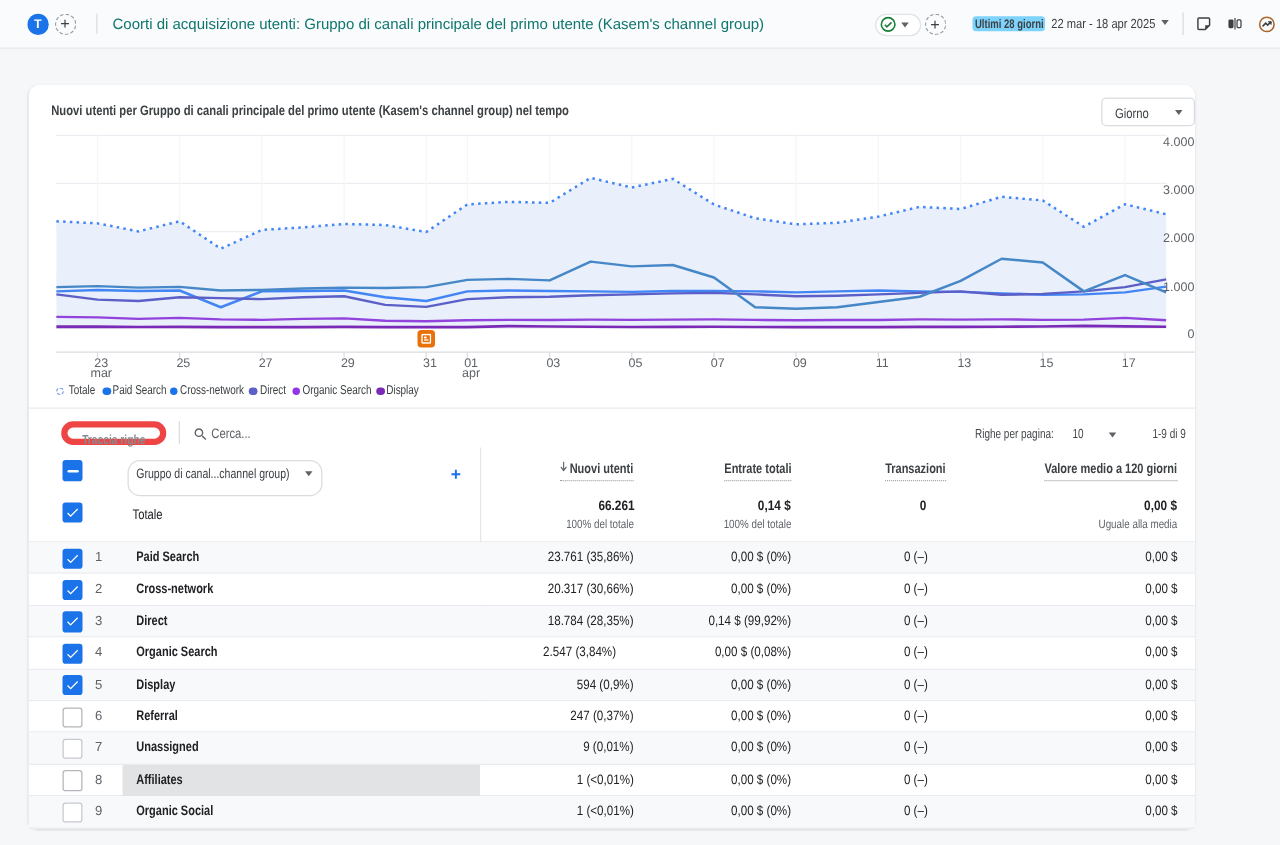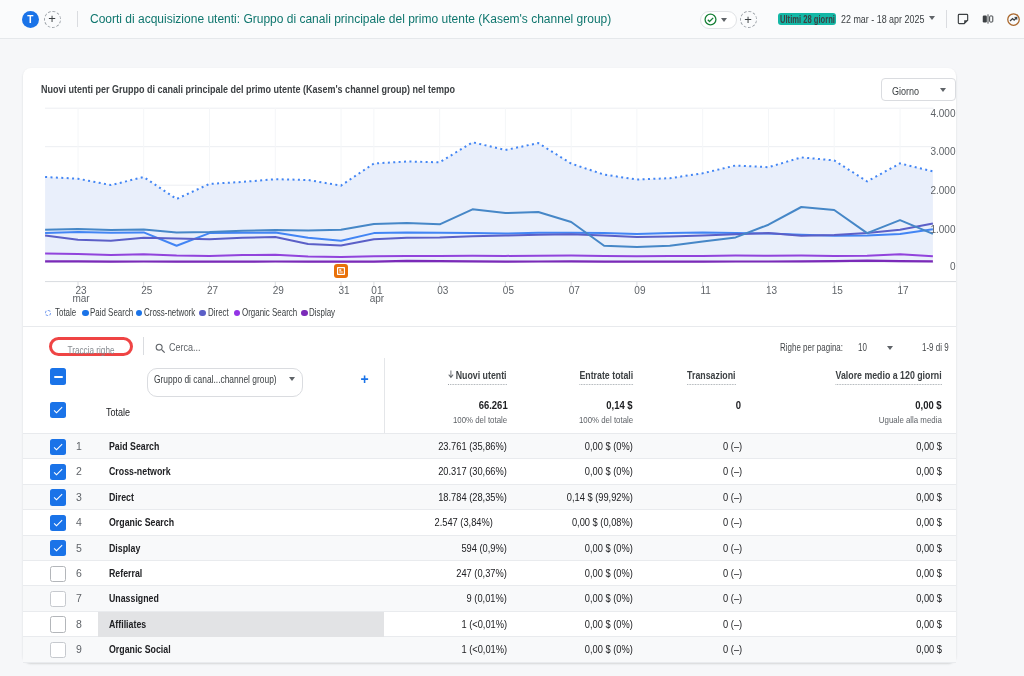--- a/index.html
+++ b/index.html
@@ -14,21 +14,21 @@
   display:flex; align-items:center; justify-content:center; padding-bottom:1px; }
 .vsep { position:absolute; width:1px; background:#dadce0; }
 .ttl { position:absolute; left:90px; top:11.5px; font-size:12px; color:#0f766e;
   white-space:nowrap; transform-origin:left center; }
 .okpill { position:absolute; left:699.5px; top:10.5px; width:37px; height:18px;
   border:1px solid #e1e3e6; border-radius:9px; background:#fff;
   display:flex; align-items:center; padding-left:3px; }
 .okpill .arr { margin-left:4px; }
 .arr { width:0; height:0; border-left:3.6px solid transparent;
   border-right:3.6px solid transparent; border-top:4.6px solid #5f6368; display:inline-block; }
-.datebadge { position:absolute; left:777.5px; top:13px; background:#14b8a6; border-radius:3px;
+.datebadge { position:absolute; left:777.5px; top:13px; background:#7dd3fc; border-radius:3px;
   height:11.5px; width:58px; overflow:visible; }
 .datebadge span { display:inline-block; font-size:10px; font-weight:bold; color:#3c4043;
   white-space:nowrap; transform:scaleX(0.76); transform-origin:left center;
   position:absolute; left:2.5px; top:0.5px; }
 .daterange { position:absolute; left:840.7px; top:12.5px; font-size:10.5px; color:#3c4043;
   white-space:nowrap; transform:scaleX(0.85); transform-origin:left center; }
 .hicon { position:absolute; top:12px; }
 .card { position:absolute; left:22.5px; top:67.6px; width:933px; height:595px;
   background:#fff; border-radius:8px; box-shadow:0 1px 2px rgba(60,64,67,.18); }
 .ctitle { position:absolute; left:18.8px; top:15.5px; font-size:11px; font-weight:bold;
@@ -41,36 +41,36 @@
 .chart { position:absolute; left:0; top:0; }
 .axt { font-family:"Liberation Sans",sans-serif; font-size:10px; fill:#5f6368; }
 .obadge { position:absolute; left:311.5px; top:196.6px; width:13.5px; height:13.5px;
   background:#e8710a; border-radius:3px; display:flex; align-items:center; justify-content:center; }
 .legend { position:absolute; left:0; top:238.8px; height:14px; width:933px; }
 .ldot { position:absolute; top:3.5px; width:6.5px; height:6.5px; border-radius:50%; }
 .llab { position:absolute; top:1px; font-size:10.2px; color:#3c4043; white-space:nowrap;
   transform:scaleX(0.78); transform-origin:left center; }
 .tsection-line { position:absolute; left:0; top:258.4px; width:933px; height:1px; background:#e8eaed; }
 .traccia { position:absolute; left:26.5px; top:269.8px; width:84px; height:19px;
-  border:3px solid #ef4444; border-radius:10px; background:#fff; }
+  border:5px solid #ef4444; border-radius:10px; background:#fff;font-weight:bold; }
 .traccia span { position:absolute; left:50%; top:3.5px; font-size:10.5px; color:#878c91;
   white-space:nowrap; transform:translateX(-50%) scaleX(0.78); }
 .cerca { position:absolute; left:146.5px; top:273.5px; font-size:11px; color:#5f6368;
   transform:scaleX(0.82); transform-origin:left center; }
 .rpp { position:absolute; top:273.8px; font-size:10.5px; color:#44474a; white-space:nowrap;
   transform:scaleX(0.76); transform-origin:left center; }
 .colsep { position:absolute; left:361px; top:290.5px; width:1px; height:304.5px; background:#e4e6e9; }
 .cb { position:absolute; width:16.2px; height:16.2px; border-radius:2.5px;
   display:flex; align-items:center; justify-content:center; }
 .cb.on { background:#1a73e8; }
 .cb.off { background:#fff; border:1.8px solid #b3b6ba; }
 .cb.ind { background:#1a73e8; }
 .cb.ind::after { content:""; width:9px; height:2px; background:#fff; border-radius:1px; }
 .dimpill { position:absolute; left:79.5px; top:300.9px; width:156px; height:29px;
-  border:1px solid #dadce0; border-radius:10px; background:#fff;margin-left:45px; }
+  border:1px solid #dadce0; border-radius:10px; background:#fff; }
 .dimpill .dt { position:absolute; left:5.5px; top:3.7px; font-size:10.8px; color:#3c4043;
   white-space:nowrap; transform:scaleX(0.78); transform-origin:left center; }
 .dimpill .arr { position:absolute; right:7px; top:7.5px; }
 .addcol { position:absolute; left:338px; top:303px; font-size:14px; color:#1a73e8; font-weight:bold; }
 .chead { position:absolute; top:301.5px; font-size:11px; color:#3c4043; font-weight:bold;
   white-space:nowrap; }
 .chead .cu { display:inline-block; transform:scaleX(0.8); transform-origin:right center; }
 .chead .ct { display:inline-block; border-bottom:1.5px dotted #9aa0a6; padding-bottom:2.5px; }
 .totrow { position:absolute; left:0; top:323.4px; width:933px; height:43px;
   border-bottom:1px solid #e8eaed; }
@@ -235,21 +235,21 @@
   <div class="cb ind" style="left:27.5px;top:300.9px;"></div>
   <div class="dimpill">
       <span class="dt">Gruppo di canal...channel group)</span>
       <span class="arr"></span>
     </div>
   <div class="addcol">+</div>
   <div class="chead" style="right:448.5px"><span class="cu"><span class="ct"><svg width="8" height="9" viewBox="0 0 10 12" style="margin-right:2px">
             <path d="M5 0.5 v9 M1.3 6.2 L5 9.9 L8.7 6.2" stroke="#5f6368" stroke-width="1.5" fill="none"></path>
           </svg>Nuovi utenti</span></span></div>
     <div class="chead" style="right:322.5px"><span class="cu"><span class="ct">Entrate totali</span></span></div>
-    <div class="chead" style="right:220px"><span class="cu"><span class="ct">Transazioni</span></span></div>
+    <div class="chead" style="right:199px"><span class="cu"><span class="ct">Transazioni</span></span></div>
     <div class="chead" style="right:13.9px"><span class="cu"><span class="ct">Valore medio a 120 giorni</span></span></div>
   <div class="totrow">
     <div class="cb on" style="left:27.5px;top:11.2px">
         <svg viewBox="0 0 24 24" width="12" height="12">
           <path fill="#fff" d="M9 16.2 4.8 12l-1.4 1.4L9 19 21 7l-1.4-1.4z"></path>
         </svg>
       </div>
     <div class="tot-name">Totale</div>
     <div class="tot-main" style="right:448px"><span>66.261</span></div>
     <div class="tot-sub" style="right:448.5px"><span>100% del totale</span></div>

